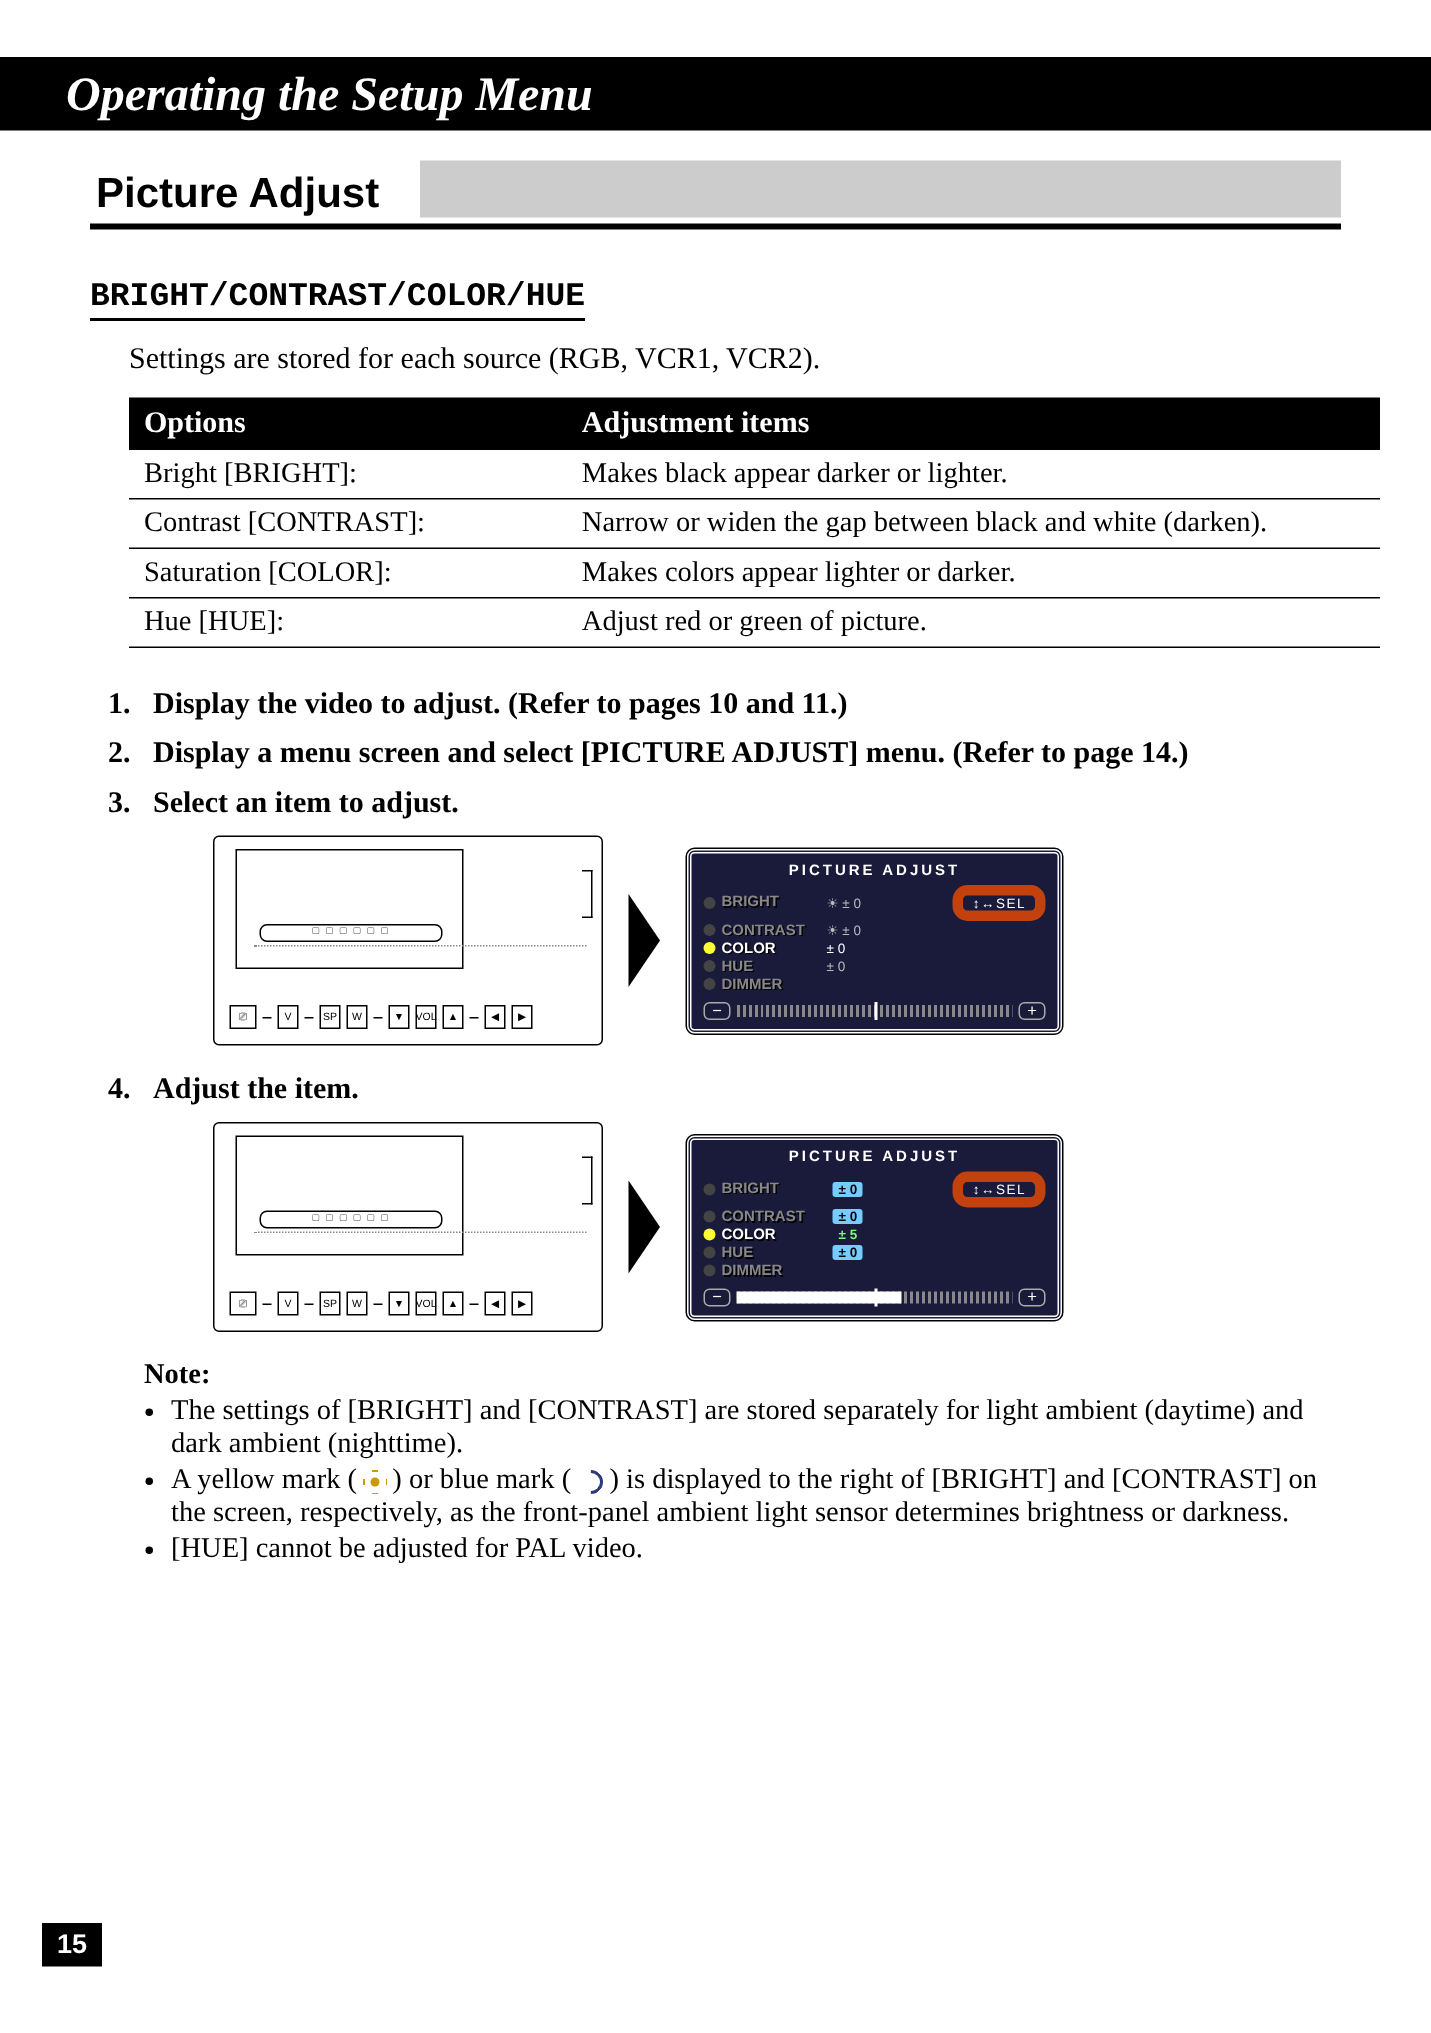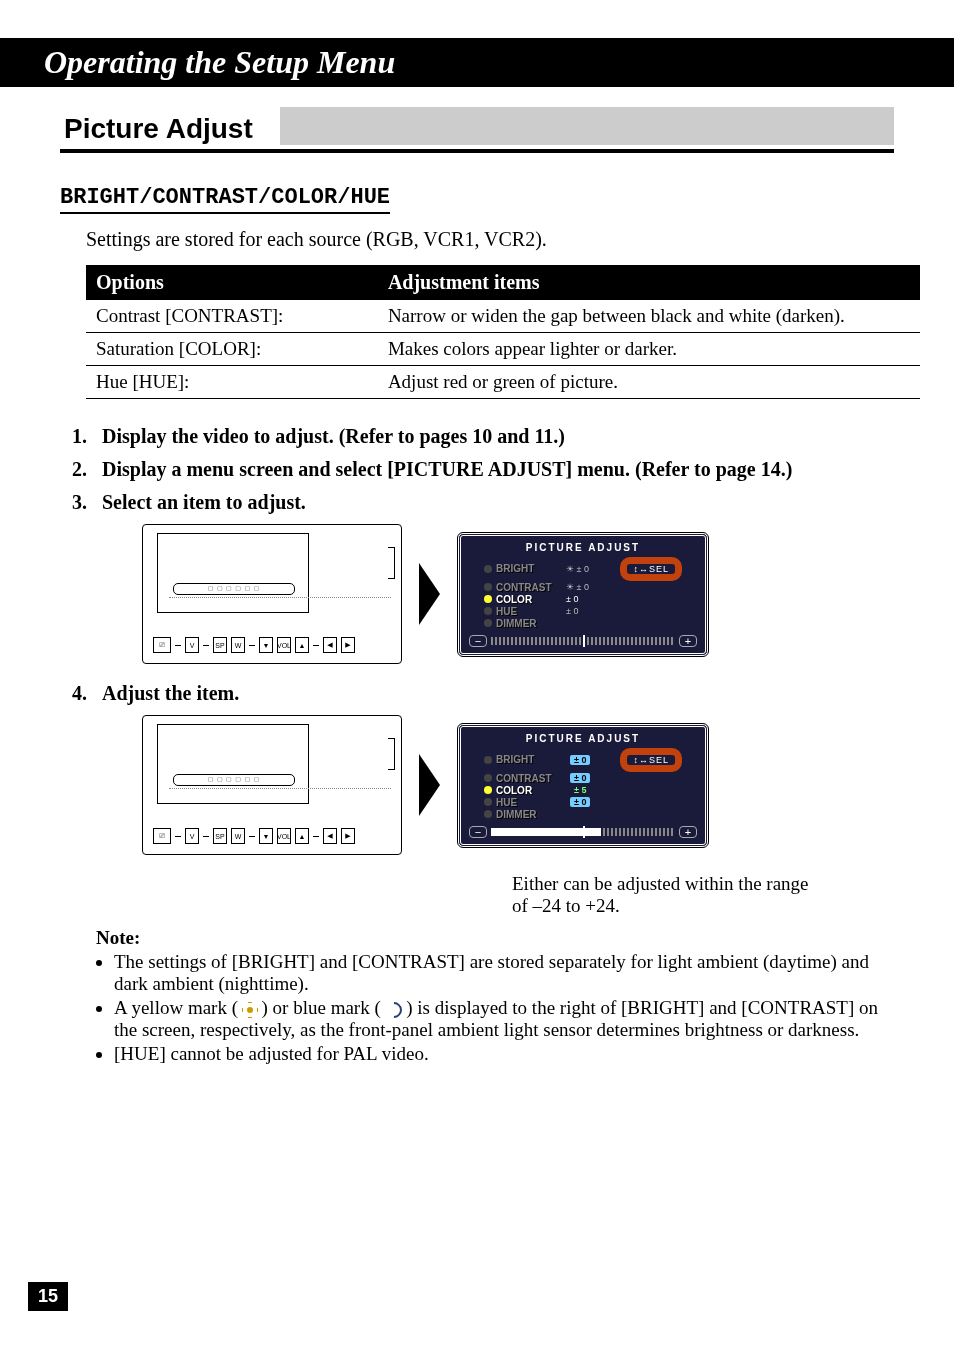--- a/index.html
+++ b/index.html
@@ -24,21 +24,21 @@
   .panel-illus .bezel-line{position:absolute;left:30px;top:58px;width:120px;height:10px;border:1px solid #000;border-radius:5px;font-size:6px;text-align:center;line-height:8px;overflow:hidden;color:#555;letter-spacing:1px}
   .panel-illus .dots{position:absolute;left:26px;top:72px;right:10px;height:26px;border-top:1px dotted #888;border-bottom:none}
   .btnrow{position:absolute;left:10px;bottom:10px;right:10px;display:flex;gap:4px;align-items:center}
   .pbtn{border:1px solid #000;font-size:7px;width:16px;height:14px;display:flex;align-items:center;justify-content:center;font-family:Arial,sans-serif}
   .pbtn.small{width:12px}
   .dash{width:6px;height:1px;background:#000}
   .tri{width:0;height:0;border-top:30px solid transparent;border-bottom:30px solid transparent;border-left:20px solid #fff;position:relative}
   .tri::before{content:"";position:absolute;left:-21px;top:-31px;width:0;height:0;border-top:31px solid transparent;border-bottom:31px solid transparent;border-left:21px solid #000}
   .osd{width:250px;border:3px double #fff;outline:1px solid #000;background:#1a1a3a;color:#fff;font-family:Arial,sans-serif;font-size:10px;border-radius:5px;padding:6px 8px;box-sizing:border-box}
   .osd .title{text-align:center;letter-spacing:2px;font-weight:bold;margin-bottom:4px}
-  .osd-row{display:flex;align-items:center;gap:4px;margin:1px 15px}
+  .osd-row{display:flex;align-items:center;gap:4px;margin:1px 0}
   .osd-row .bullet{width:8px;height:8px;border-radius:50%;background:#ff3;flex:0 0 8px}
   .osd-row .bullet.off{background:#444}
   .osd-label{flex:0 0 66px;font-weight:bold;color:#888;text-shadow:1px 1px #000}
   .osd-label.active{color:#fff}
   .osd-sym{font-size:9px;color:#bbb}
   .osd-val{background:#7cf;color:#000;border-radius:2px;padding:0 4px;font-weight:bold;font-size:9px;margin-left:4px}
   .osd-val.plain{background:none;color:#fff}
   .sel-badge{border:7px solid #c2410c;border-radius:10px;padding:0 6px;font-size:9px;margin-left:auto;letter-spacing:1px}
   .osd-bar{display:flex;align-items:center;gap:4px;margin-top:6px}
   .osd-bar .cap{border:1px solid #aaa;border-radius:4px;width:16px;height:10px;display:flex;align-items:center;justify-content:center;font-size:11px;line-height:10px}
@@ -76,20 +76,24 @@
 
   <table class="options">
     <thead>
       <tr>
         <th class="col1">Options</th>
         <th>Adjustment items</th>
       </tr>
     </thead>
     <tbody>
       <tr>
+        <td>Bright [BRIGHT]:</td>
+        <td>Makes black appear darker or lighter.</td>
+      </tr>
+      <tr>
         <td>Contrast [CONTRAST]:</td>
         <td>Narrow or widen the gap between black and white (darken).</td>
       </tr>
       <tr>
         <td>Saturation [COLOR]:</td>
         <td>Makes colors appear lighter or darker.</td>
       </tr>
       <tr>
         <td>Hue [HUE]:</td>
         <td>Adjust red or green of picture.</td>
@@ -219,24 +223,20 @@
           <div class="osd-bar">
             <span class="cap">−</span>
             <span class="track">
                 <span class="fill" style="width:60%"></span>
                 <span class="mark" style="left:50%"></span>
               </span>
             <span class="cap">+</span>
           </div>
         </div>
       </div>
-      <div class="caption">
-        <span>Either can be adjusted within the range</span><br>
-        <span>of –24 to +24.</span>
-      </div>
     </li>
   </ol>
 
   <div class="notes-head">Note:</div>
   <ul class="notes">
     <li>The settings of [BRIGHT] and [CONTRAST] are stored separately for light ambient (daytime) and dark ambient (nighttime).</li>
     <li>
       A yellow mark (&nbsp;<span class="sun-icon"></span>&nbsp;) or blue mark (&nbsp;<span class="moon-icon"></span>&nbsp;) is displayed to the right of [BRIGHT] and [CONTRAST] on the screen, respectively, as the front-panel ambient light sensor determines brightness or darkness.
     </li>
     <li>[HUE] cannot be adjusted for PAL video.</li>

